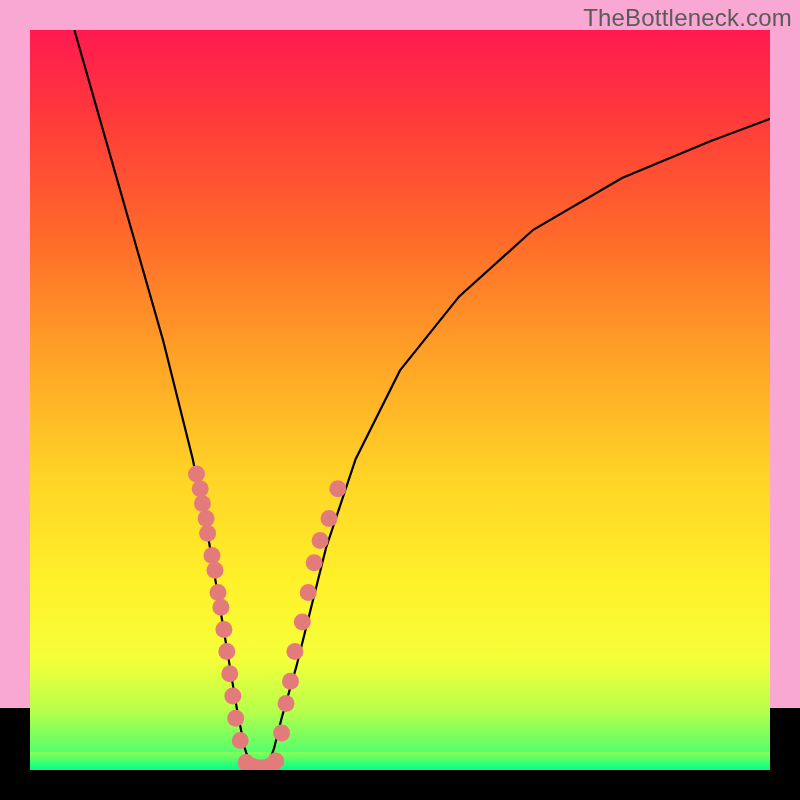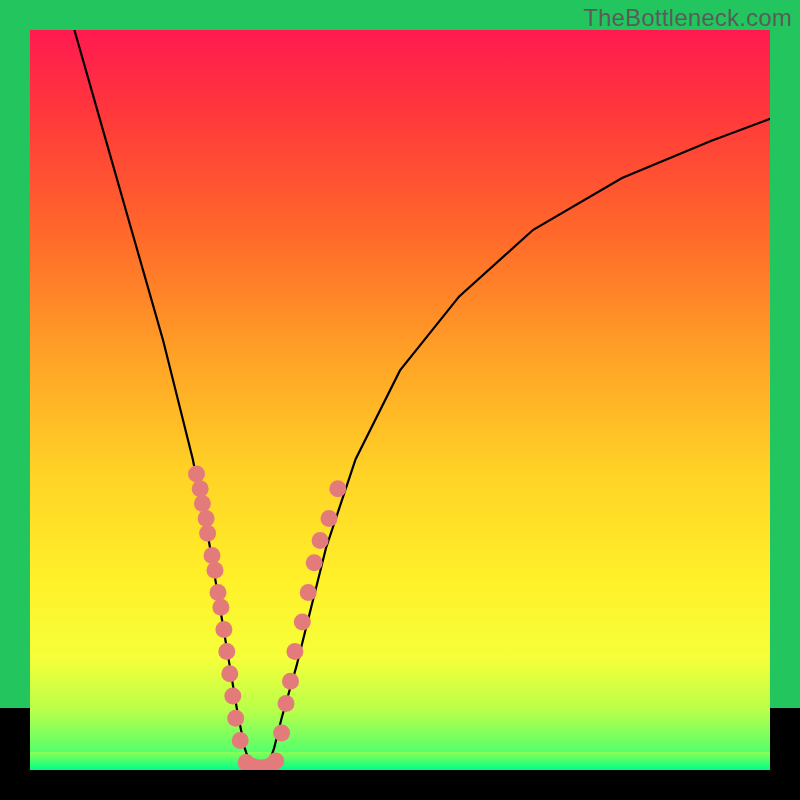--- a/index.html
+++ b/index.html
@@ -8,21 +8,21 @@
     width: 800px;
     height: 800px;
     background: #000;
     font-family: Arial, Helvetica, sans-serif;
     overflow: hidden;
   }
   .outer {
     position: relative;
     width: 800px;
     height: 708px;
-    background: #22c55e;
+    background: #f9a8d4;
   }
   .plot {
     position: absolute;
     left: 30px;
     top: 30px;
     width: 740px;
     height: 740px;
     background: linear-gradient(to bottom,
       #ff1a50 0%,
       #ff3a3a 12%,

